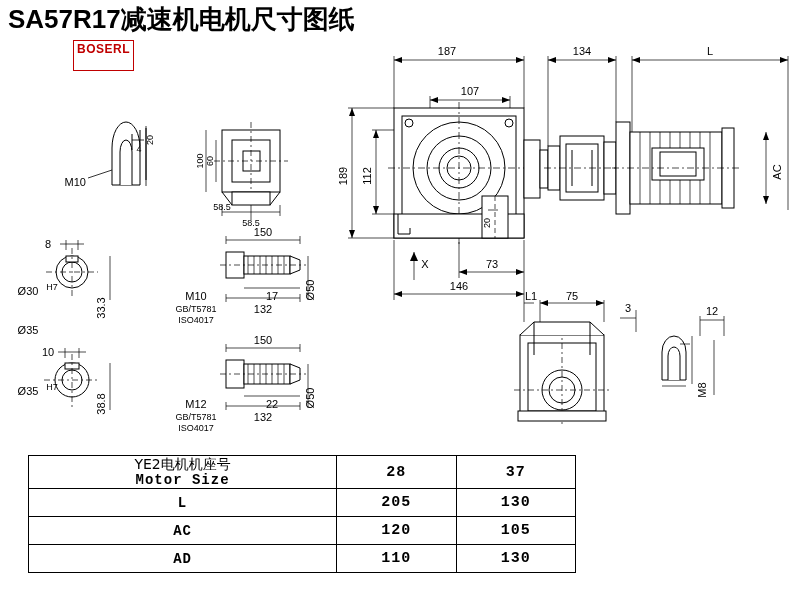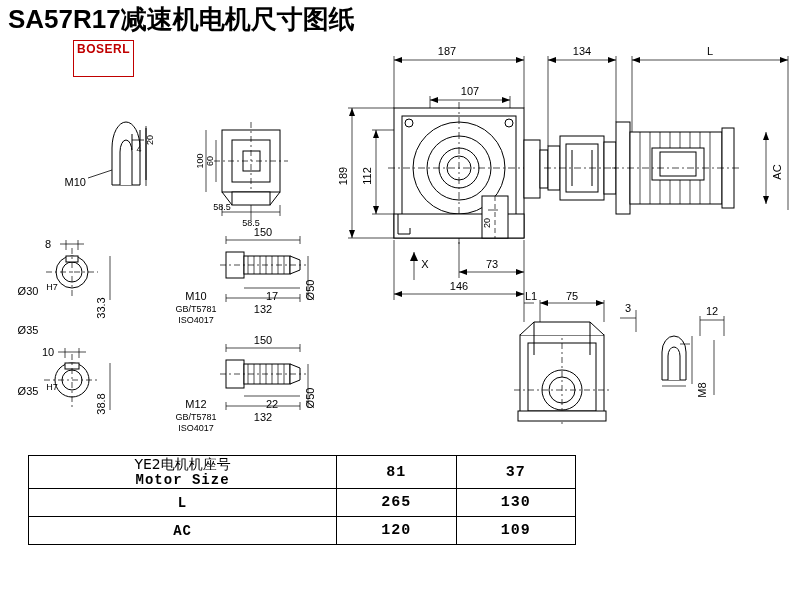--- a/index.html
+++ b/index.html
@@ -31,21 +31,21 @@
     white-space: nowrap;
   }
   #brand {
     position: absolute;
     left: 73px;
     top: 40px;
     border: 1.5px solid #c00000;
     color: #c00000;
     font-size: 12px;
     font-weight: bold;
-    padding: 1px 3px 20px 3px;
+    padding: 1px 3px 14px 3px;
     font-family: "Liberation Sans", sans-serif;
     letter-spacing: 0.5px;
     text-align: center;
   }
   svg.drawing {
     position: absolute;
     left: 0;
     top: 0;
   }
   .lbl {
@@ -436,29 +436,34 @@
     </g>
   </svg>
 
   <table id="spec-table">
     <tbody>
       <tr>
         <td class="hdr-name" rowspan="1">
           <div class="cn">YE2电机机座号</div>
           <div class="mono">Motor Size</div>
         </td>
-        <td class="col mono">81</td>
+        <td class="col mono">28</td>
         <td class="col mono">37</td>
       </tr>
       <tr>
         <td class="hdr-name mono">L</td>
-        <td class="col mono">265</td>
+        <td class="col mono">205</td>
         <td class="col mono">130</td>
       </tr>
       <tr>
         <td class="hdr-name mono">AC</td>
         <td class="col mono">120</td>
-        <td class="col mono">109</td>
+        <td class="col mono">105</td>
+      </tr>
+      <tr>
+        <td class="hdr-name mono">AD</td>
+        <td class="col mono">110</td>
+        <td class="col mono">130</td>
       </tr>
     </tbody>
   </table>
 
 </div>
 
 </body></html>

